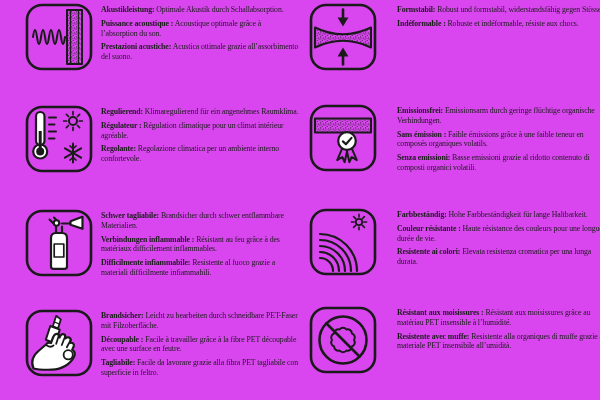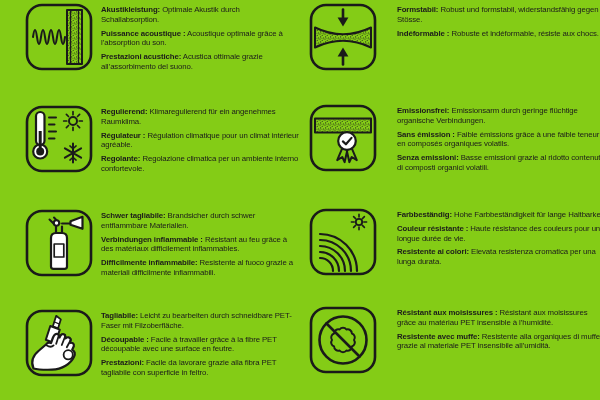--- a/index.html
+++ b/index.html
@@ -1,21 +1,21 @@
 <!DOCTYPE html>
 <html><head>
 <meta charset="utf-8">
 <style>
   html,body{margin:0;padding:0;}
   body{
     width:600px;height:400px;background:#ffffff;
     font-family:"Liberation Sans",sans-serif;
     position:relative;overflow:hidden;
   }
-  .sheet{position:absolute;inset:0;background:#84cc16;}
+  .sheet{position:absolute;inset:0;background:#d946ef;font-family:Liberation Serif, serif;}
   .cell{position:absolute;display:flex;align-items:flex-start;}
   .icon{flex:none;}
   .texts{margin-left:8px;padding-top:2px;width:198px;}
   .cell.right .texts{margin-left:20px;width:210px;}
   .texts p{
     margin:0 0 4px 0;
     font-size:7.8px;line-height:9.8px;
     color:#1b1b1b;letter-spacing:-0.1px;
   }
   .texts b{font-weight:700;}
@@ -141,23 +141,23 @@
       <rect class="s" fill="none" stroke-width="2.6" x="2" y="2" width="64" height="64" rx="15"></rect>
       <path class="s" fill="#fff" stroke-width="1.8" d="M27.8,17.4 L31.2,6.8 L35.8,10.4 L33,19.4 Z"></path>
       <path class="s" fill="none" stroke-width="1.2" d="M29.6,13 L33.9,14.9"></path>
       <path class="s" fill="#fff" stroke-width="2" d="M25.3,17 L34.8,20.6 L30,34.5 L20.8,30.8 Z"></path>
       <path class="s" fill="#fff" stroke-width="2.2" d="M8.5,59.5 C5.5,52.5 8.5,46 14,41.5 L21,35.5 Q23,32.5 26,34 L28,28.5 Q30,23.5 33.5,25.5 L34.5,28.5 Q36.5,23.5 40,25.8 L40.5,29.3 Q44,26.8 45.8,30.3 L45.2,33.8 Q49.4,33.3 48.8,37.3 L47.2,40.8 Q51.2,43.3 49,47.8 C45.8,54.8 37,60.5 27,60.7 Q14,61 8.5,59.5 Z"></path>
       <path class="s" fill="none" stroke-width="1.8" d="M33.8,26.5 L31.2,34.8 M40.2,27.2 L36.8,36 M45.6,31.2 L41.8,38.2"></path>
       <circle class="s" fill="none" stroke-width="1.8" cx="43.2" cy="45.8" r="4.6"></circle>
       <path class="s" fill="none" stroke-width="1.8" d="M21.5,36.2 Q25.8,39.3 28.6,36.4"></path>
     </svg>
     <div class="texts">
-      <p><b>Tagliabile:</b> <span>Leicht zu bearbeiten durch schneidbare PET-Faser mit Filzoberfläche.</span></p>
+      <p><b>Brandsicher:</b> <span>Leicht zu bearbeiten durch schneidbare PET-Faser mit Filzoberfläche.</span></p>
       <p><b>Découpable :</b> <span>Facile à travailler grâce à la fibre PET découpable avec une surface en feutre.</span></p>
-      <p><b>Prestazioni:</b> <span>Facile da lavorare grazie alla fibra PET tagliabile con superficie in feltro.</span></p>
+      <p><b>Tagliabile:</b> <span>Facile da lavorare grazie alla fibra PET tagliabile con superficie in feltro.</span></p>
     </div>
   </div>
 
   <div class="cell right" style="left:309px;top:306px">
     <svg class="icon" width="68" height="68" viewBox="0 0 68 68">
       <rect class="s" fill="none" stroke-width="2.6" x="2" y="2" width="64" height="64" rx="15"></rect>
       <circle class="s" fill="none" stroke-width="2.6" cx="34" cy="34" r="23.5"></circle>
       <path class="s" fill="none" stroke-width="2" d="M45,34 A4.2,4.2 0 0 1 42.9,40.5 A4.2,4.2 0 0 1 37.4,44.5 A4.2,4.2 0 0 1 30.6,44.5 A4.2,4.2 0 0 1 25.1,40.5 A4.2,4.2 0 0 1 23,34 A4.2,4.2 0 0 1 25.1,27.5 A4.2,4.2 0 0 1 30.6,23.5 A4.2,4.2 0 0 1 37.4,23.5 A4.2,4.2 0 0 1 42.9,27.5 A4.2,4.2 0 0 1 45,34 Z"></path>
       <path class="s" fill="none" stroke-width="2.6" d="M17.5,17.5 L50.5,50.5"></path>
     </svg>

